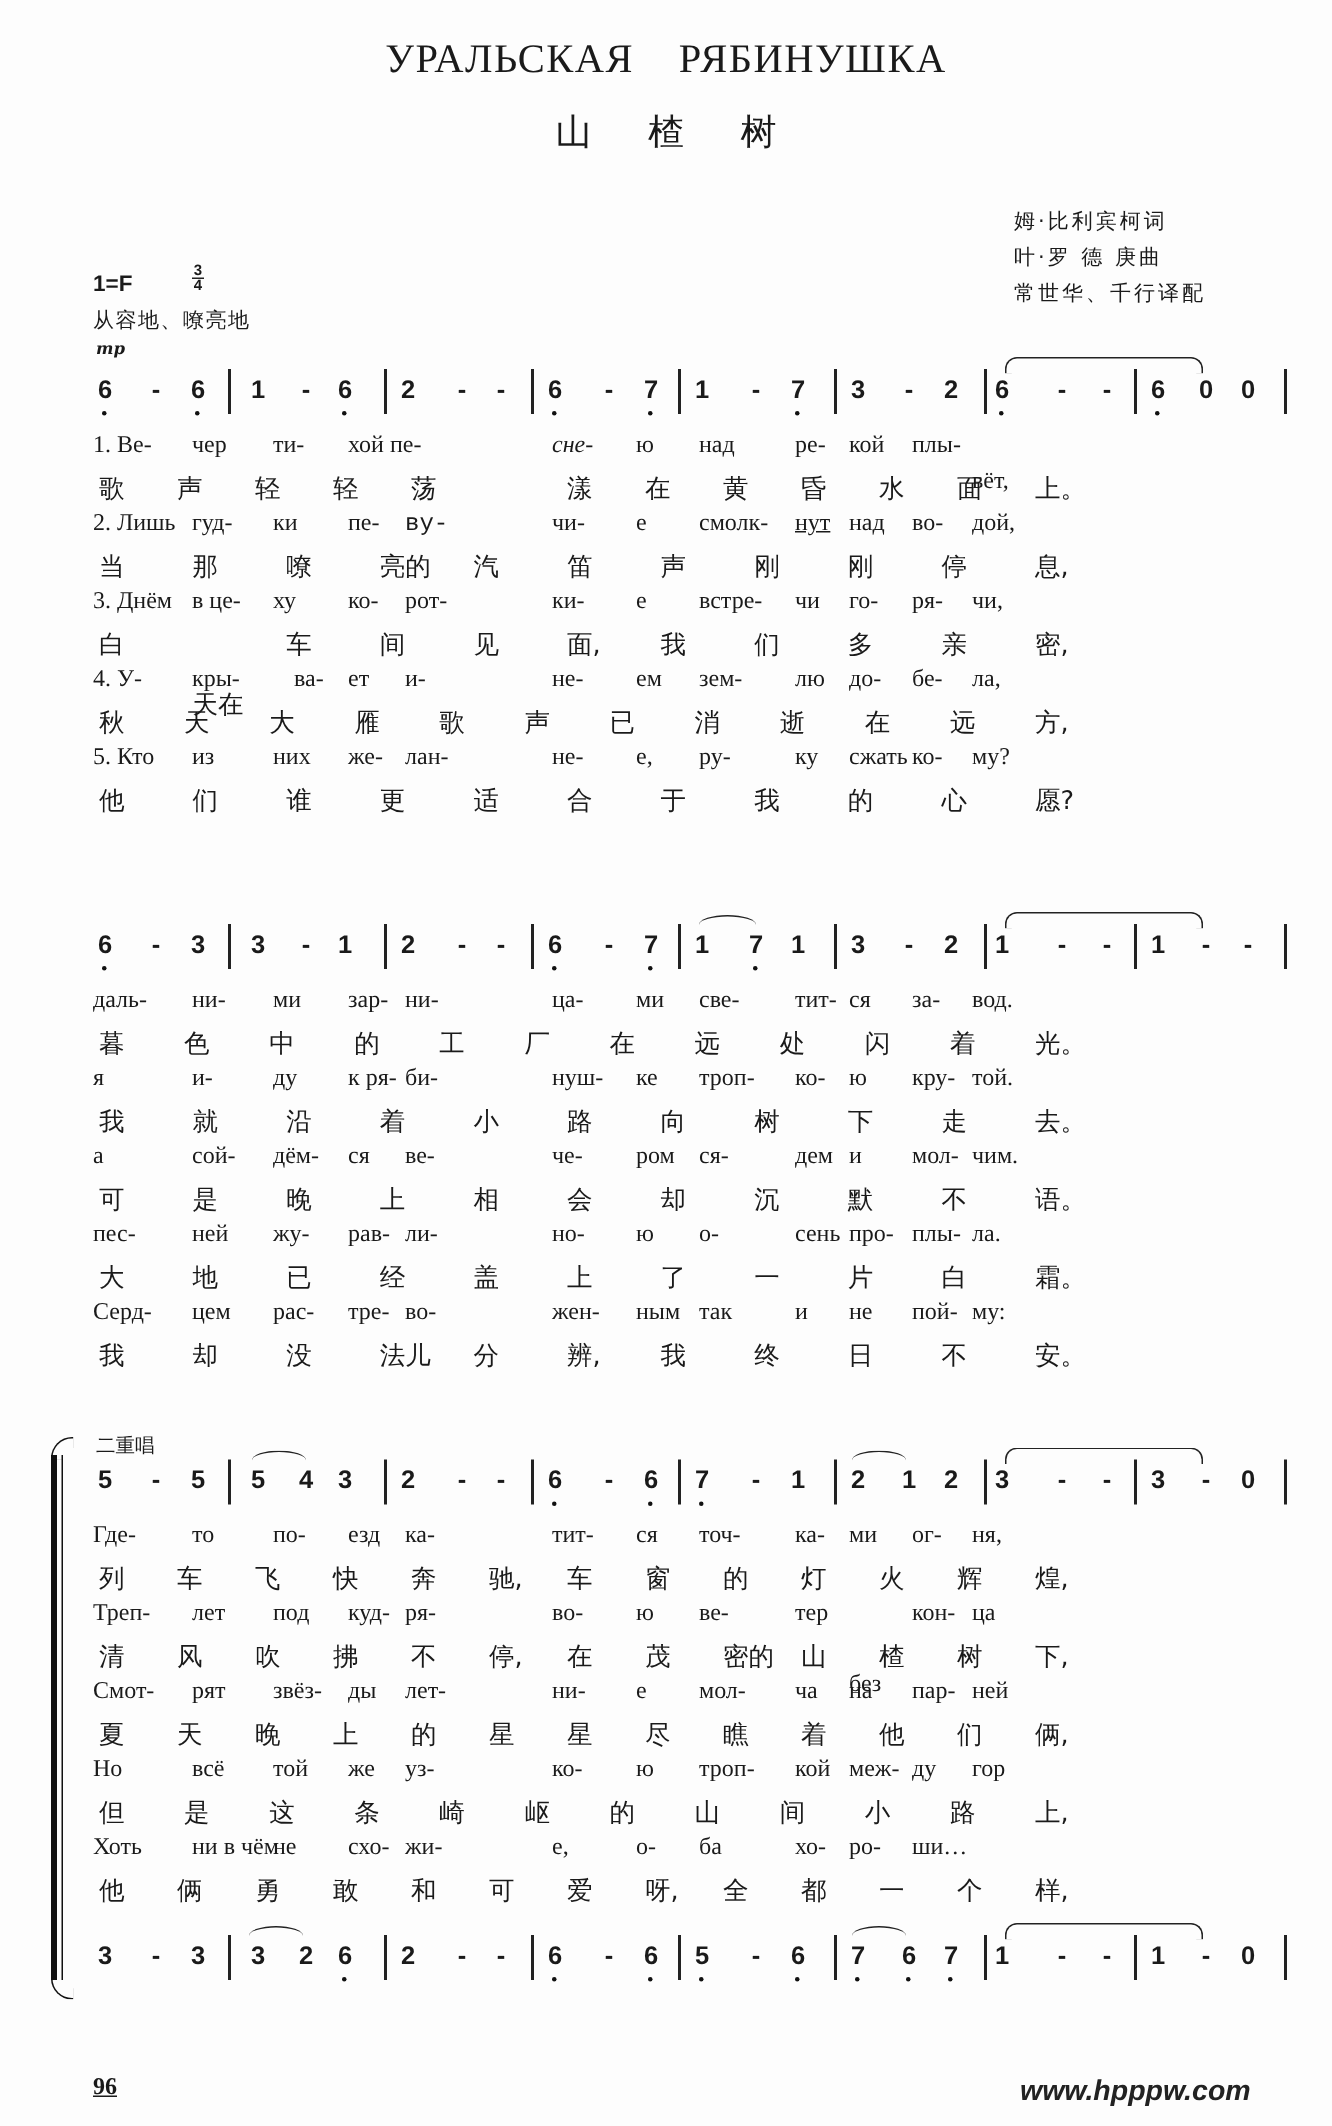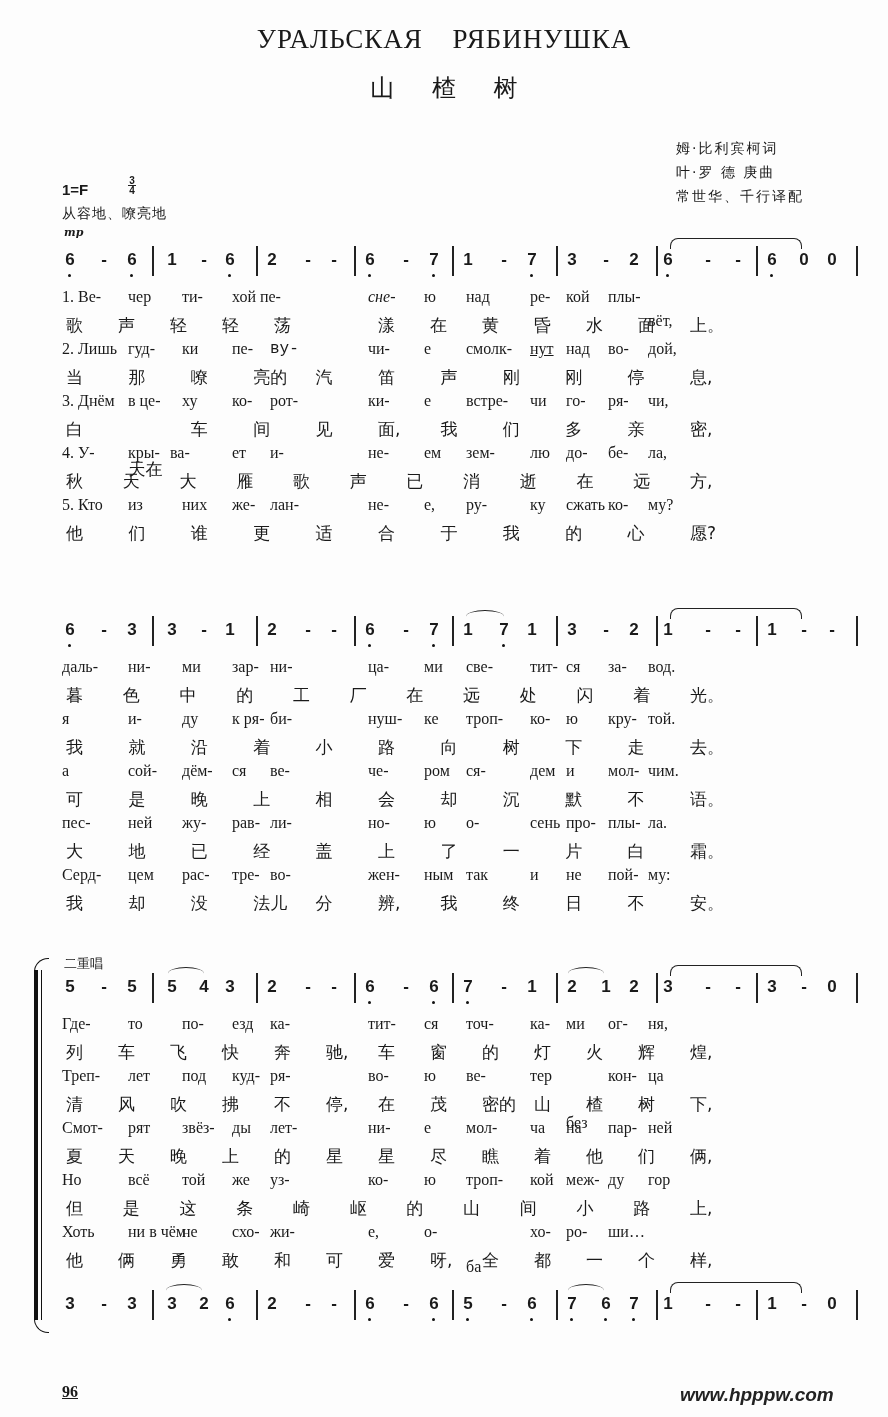--- a/index.html
+++ b/index.html
@@ -171,21 +171,21 @@
       <span class="syl zh" style="left: 378px;">面,</span>
       <span class="syl zh" style="left: 440.4px;">我</span>
       <span class="syl zh" style="left: 502.8px;">们</span>
       <span class="syl zh" style="left: 565.2px;">多</span>
       <span class="syl zh" style="left: 627.6px;">亲</span>
       <span class="syl zh" style="left: 690px;">密,</span>
     </div>
     <div class="lyric" style="top: 444px;">
       <span class="syl ru" style="left: 62px;">4. У-</span>
       <span class="syl ru" style="left: 128px;">кры-</span>
-      <span class="syl ru" style="left: 170px;">ва-</span>
+      <span class="syl ru" style="left: 196px;">ва-</span>
       <span class="syl ru" style="left: 232px;">ет</span>
       <span class="syl ru" style="left: 270px;">и-</span>
       <span class="syl ru" style="left: 368px;">не-</span>
       <span class="syl ru" style="left: 424px;">ем</span>
       <span class="syl ru" style="left: 466px;">зем-</span>
       <span class="syl ru" style="left: 530px;">лю</span>
       <span class="syl ru" style="left: 566px;">до-</span>
       <span class="syl ru" style="left: 608px;">бе-</span>
       <span class="syl ru" style="left: 648px;">ла,</span>
     </div>
@@ -555,21 +555,21 @@
       <span class="syl zh" style="left: 690px;">上,</span>
     </div>
     <div class="lyric" style="top: 1223px;">
       <span class="syl ru" style="left: 62px;">Хоть</span>
       <span class="syl ru" style="left: 128px;">ни в чём</span>
       <span class="syl ru" style="left: 182px;">не</span>
       <span class="syl ru" style="left: 232px;">схо-</span>
       <span class="syl ru" style="left: 270px;">жи-</span>
       <span class="syl ru" style="left: 368px;">е,</span>
       <span class="syl ru" style="left: 424px;">о-</span>
-      <span class="syl ru" style="left: 466px; margin-top: 35px;">ба</span>
+      <span class="syl ru" style="left: 466px;">ба</span>
       <span class="syl ru" style="left: 530px;">хо-</span>
       <span class="syl ru" style="left: 566px;">ро-</span>
       <span class="syl ru" style="left: 608px;">ши…</span>
     </div>
     <div class="lyric" style="top: 1249px;">
       <span class="syl zh" style="left: 66px;">他</span>
       <span class="syl zh" style="left: 118px;">俩</span>
       <span class="syl zh" style="left: 170px;">勇</span>
       <span class="syl zh" style="left: 222px;">敢</span>
       <span class="syl zh" style="left: 274px;">和</span>

